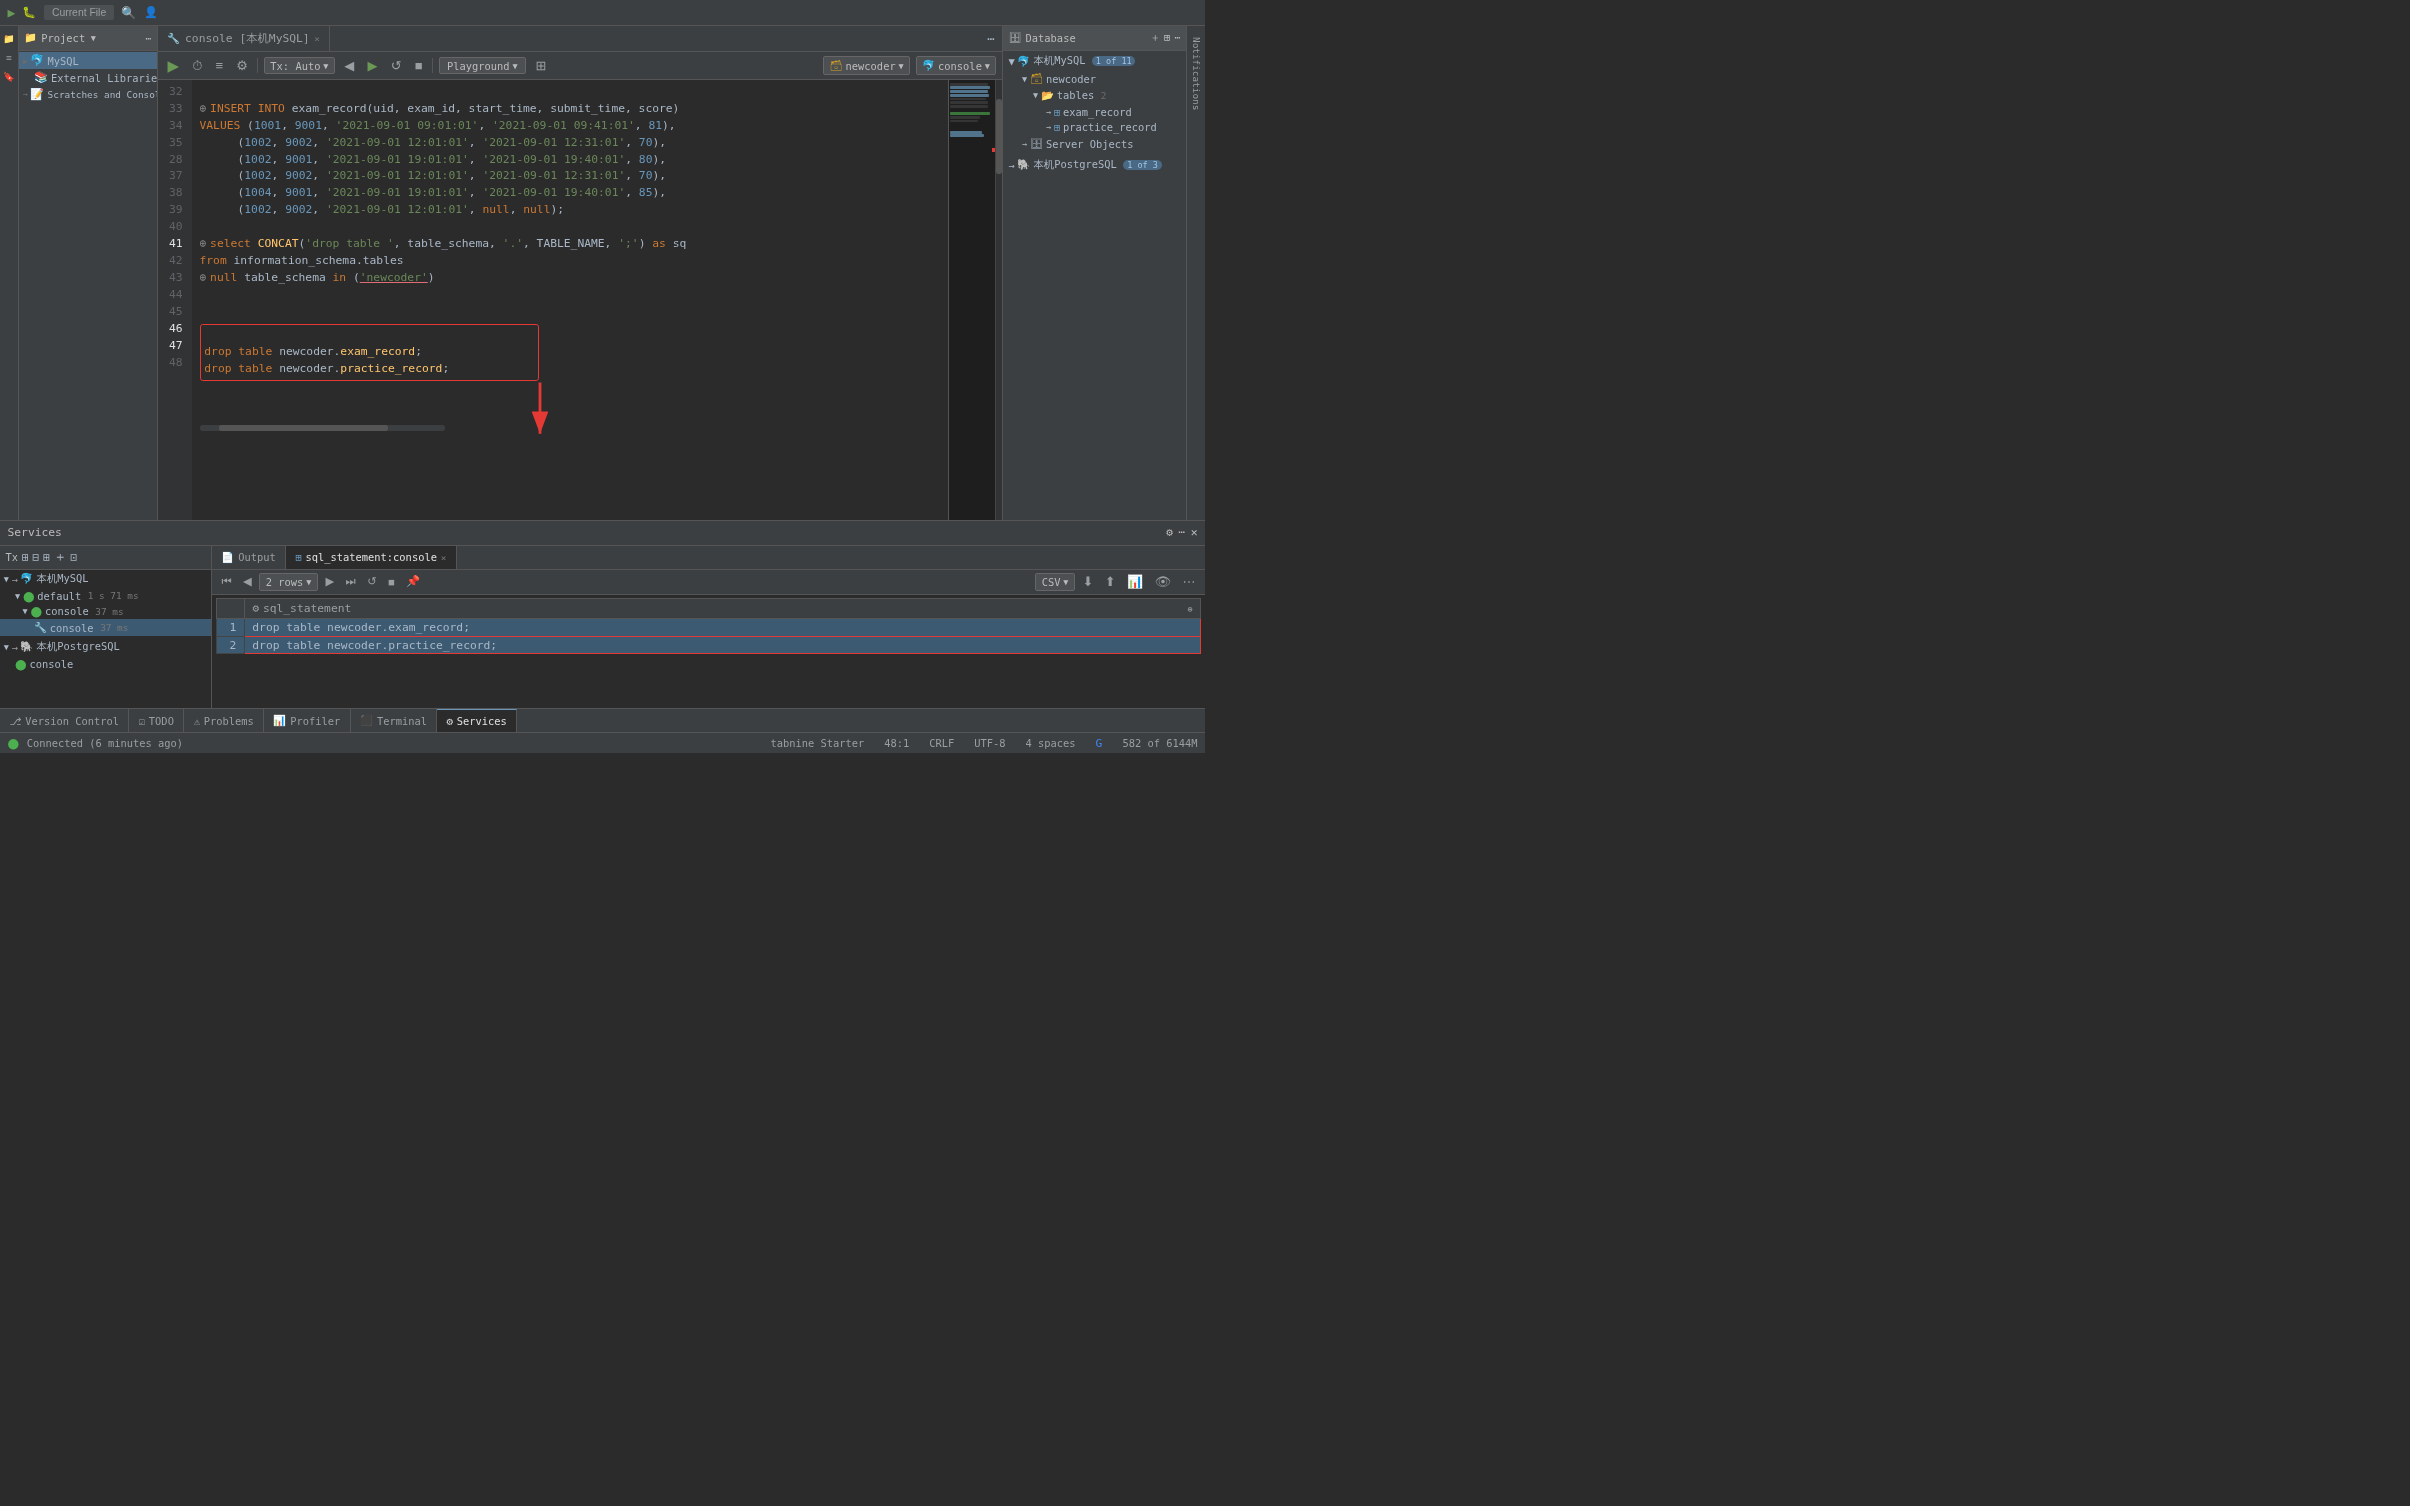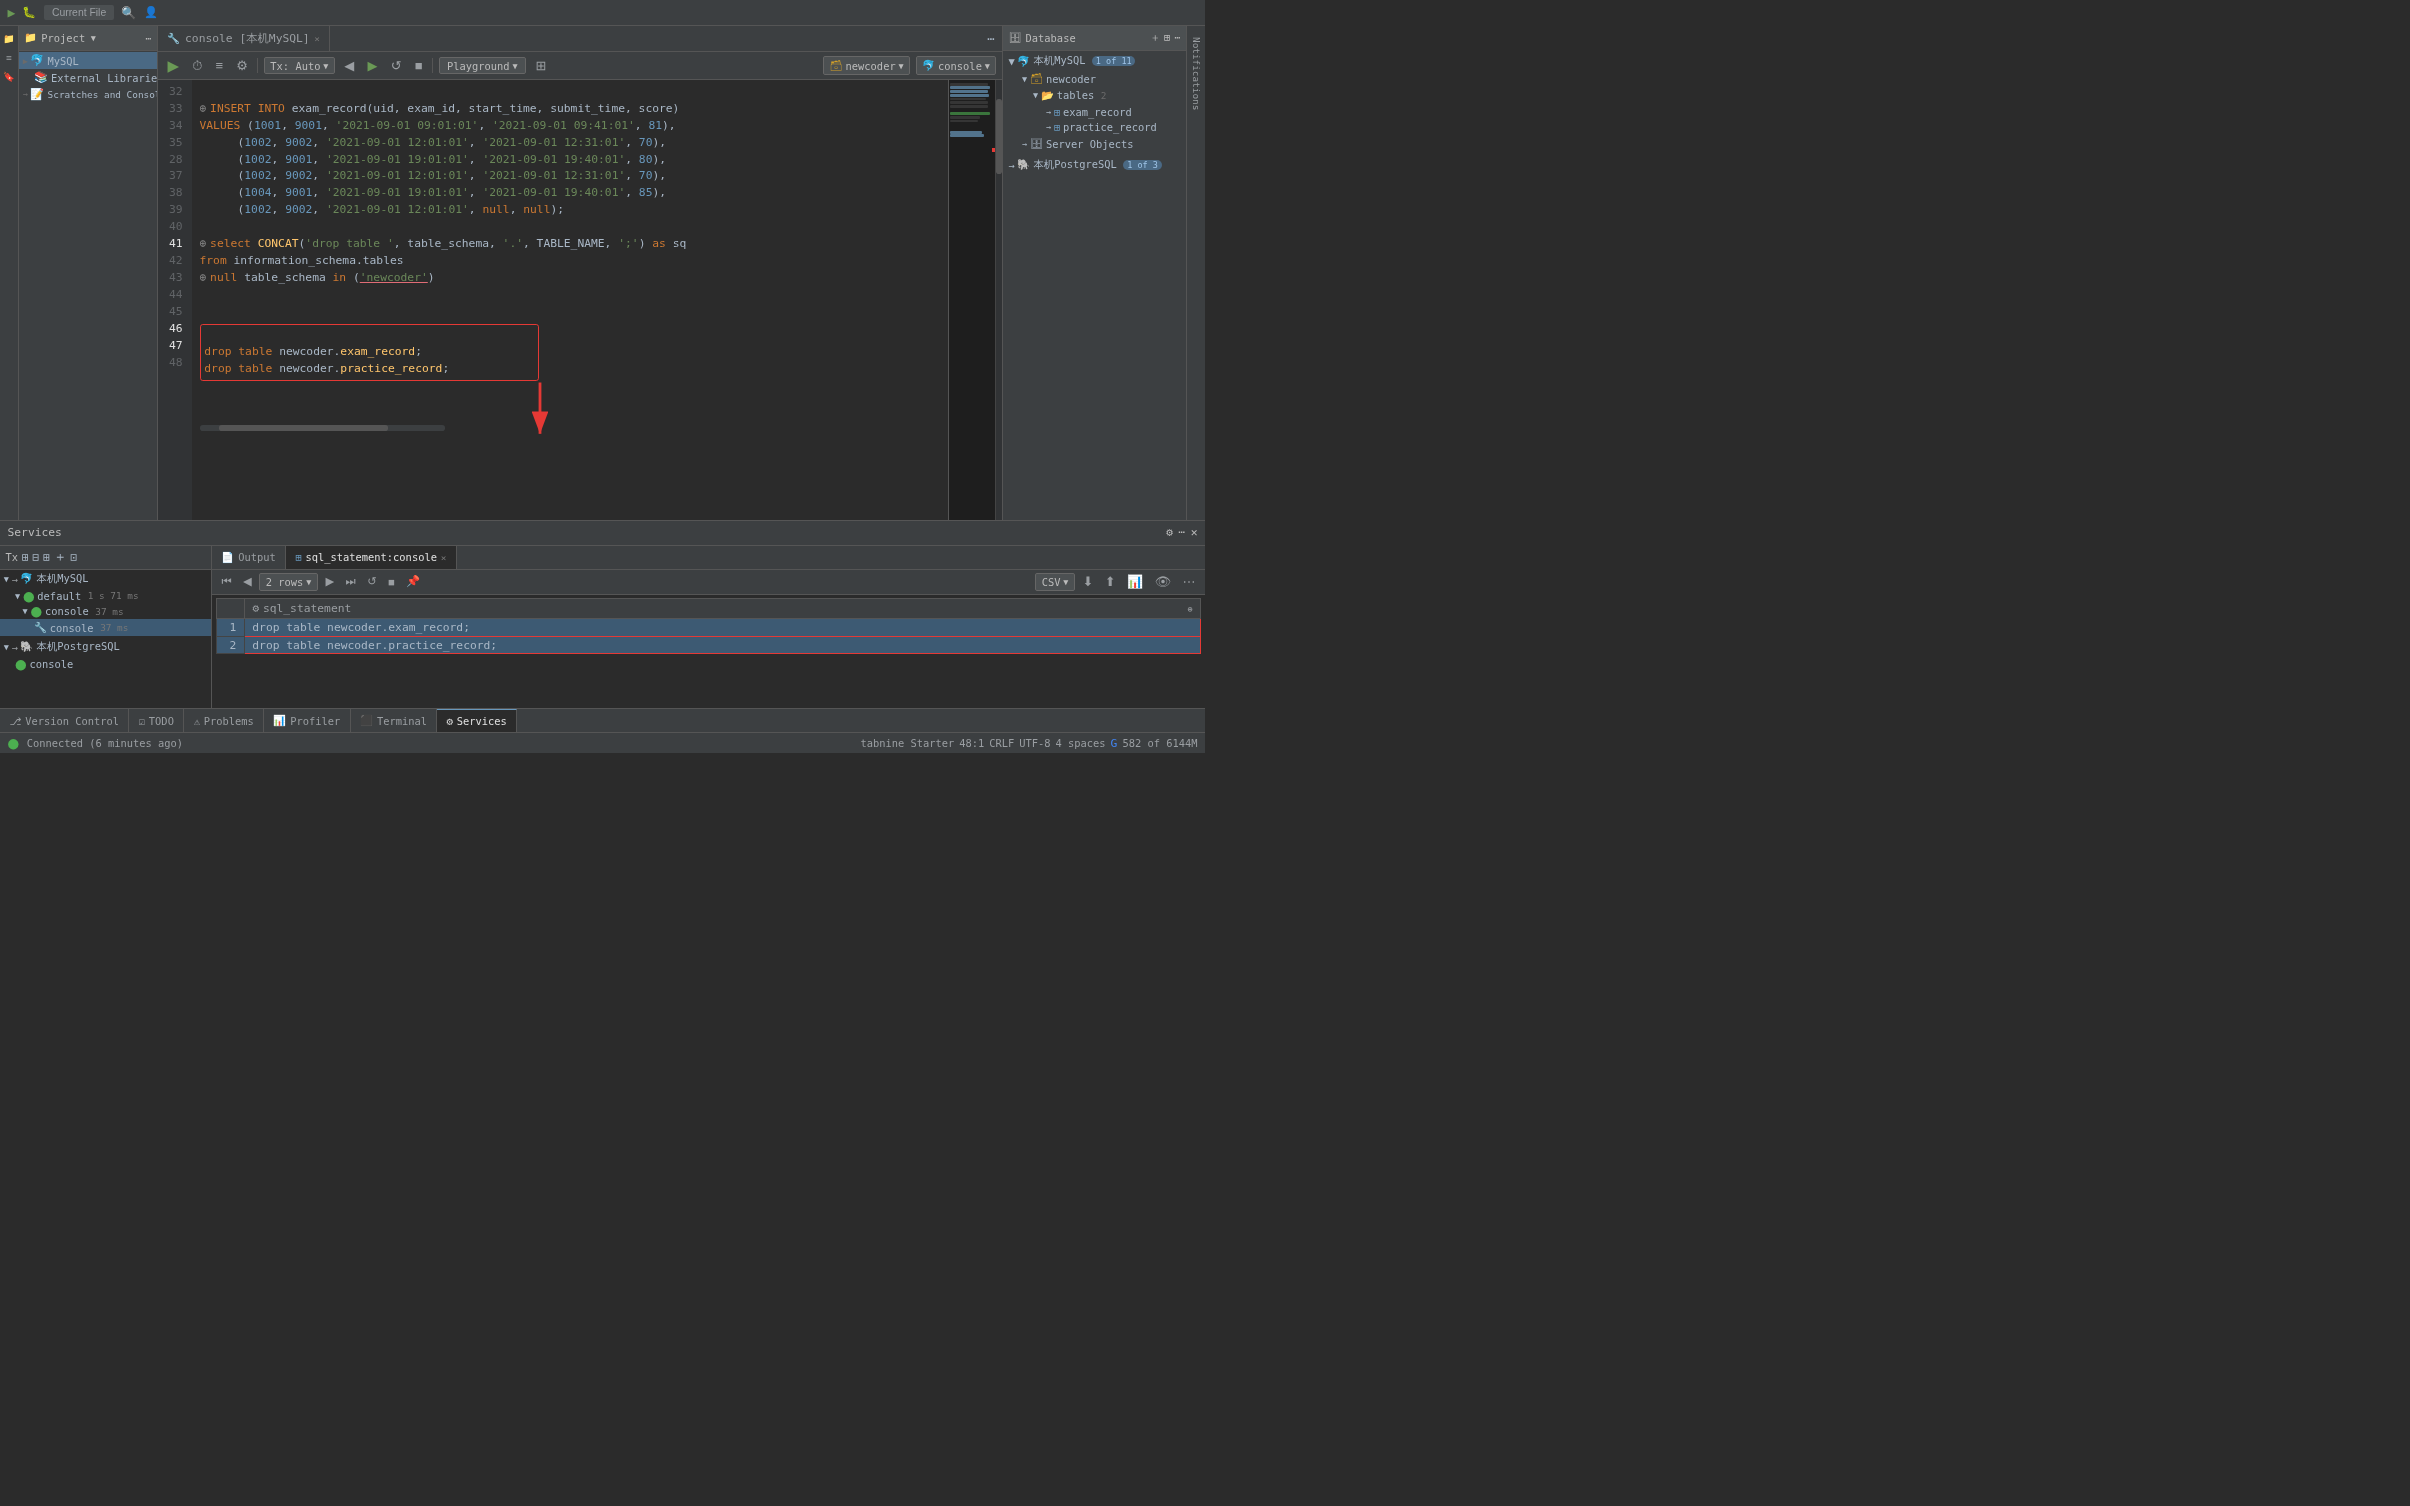--- a/index.html
+++ b/index.html
@@ -419,21 +419,21 @@
       background: #3c3f41;
       display: flex;
       align-items: center;
       padding: 0 7.5px;
       font-size: 10.4px;
       color: #9a9ea2;
       gap: 7.5px;
       border-top: 0.9px solid #555;
     }
     .status-bar .status-left { display: flex; align-items: center; gap: 7.5px; }
-    .status-bar .status-right { margin-left: auto; display: flex; align-items: center; gap: 5px; }
+    .status-bar .status-right { margin-left: auto; display: flex; align-items: center; gap: 20px; }
     .status-green { color: #4CAF50; }
 
     
     .bottom-tab-bar {
       height: 24.5px;
       background: #3c3f41;
       display: flex;
       align-items: flex-end;
       border-top: 0.9px solid #555;
     }

